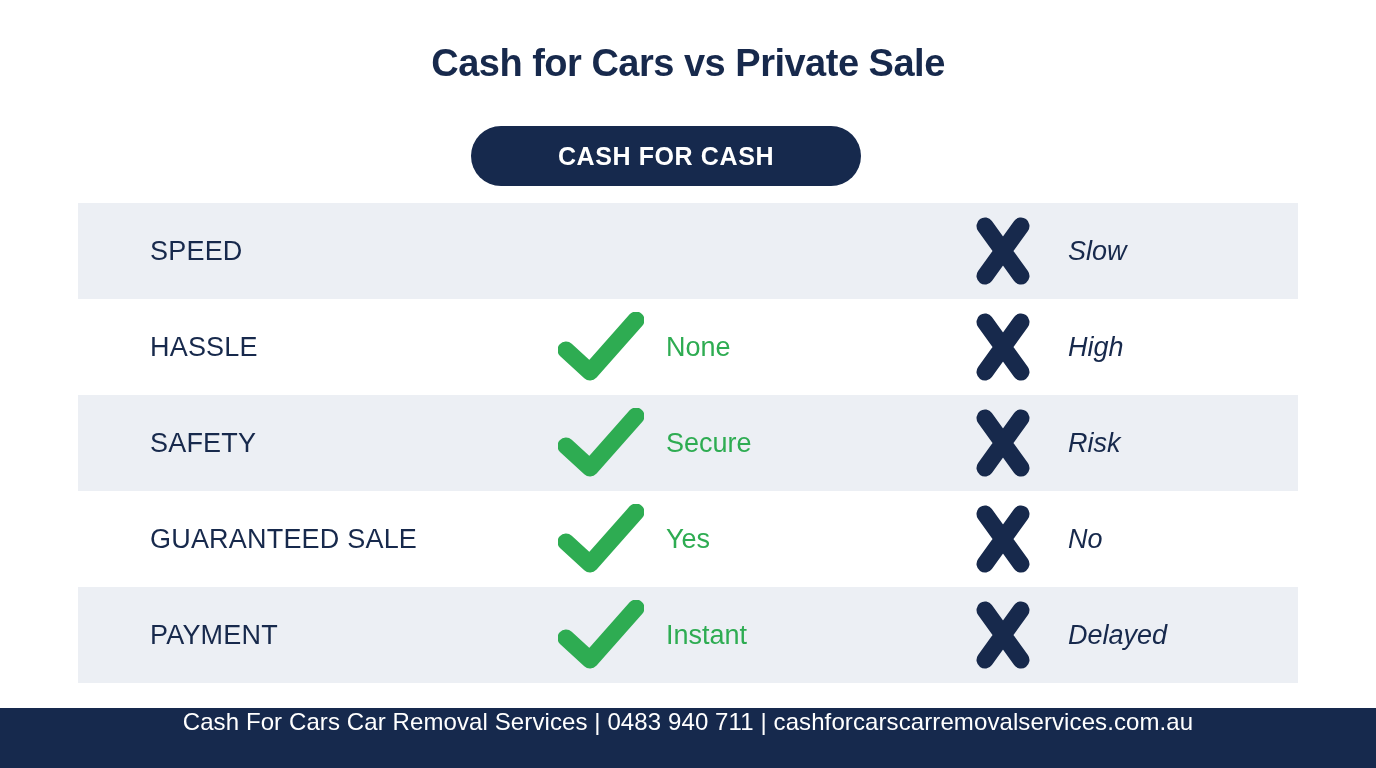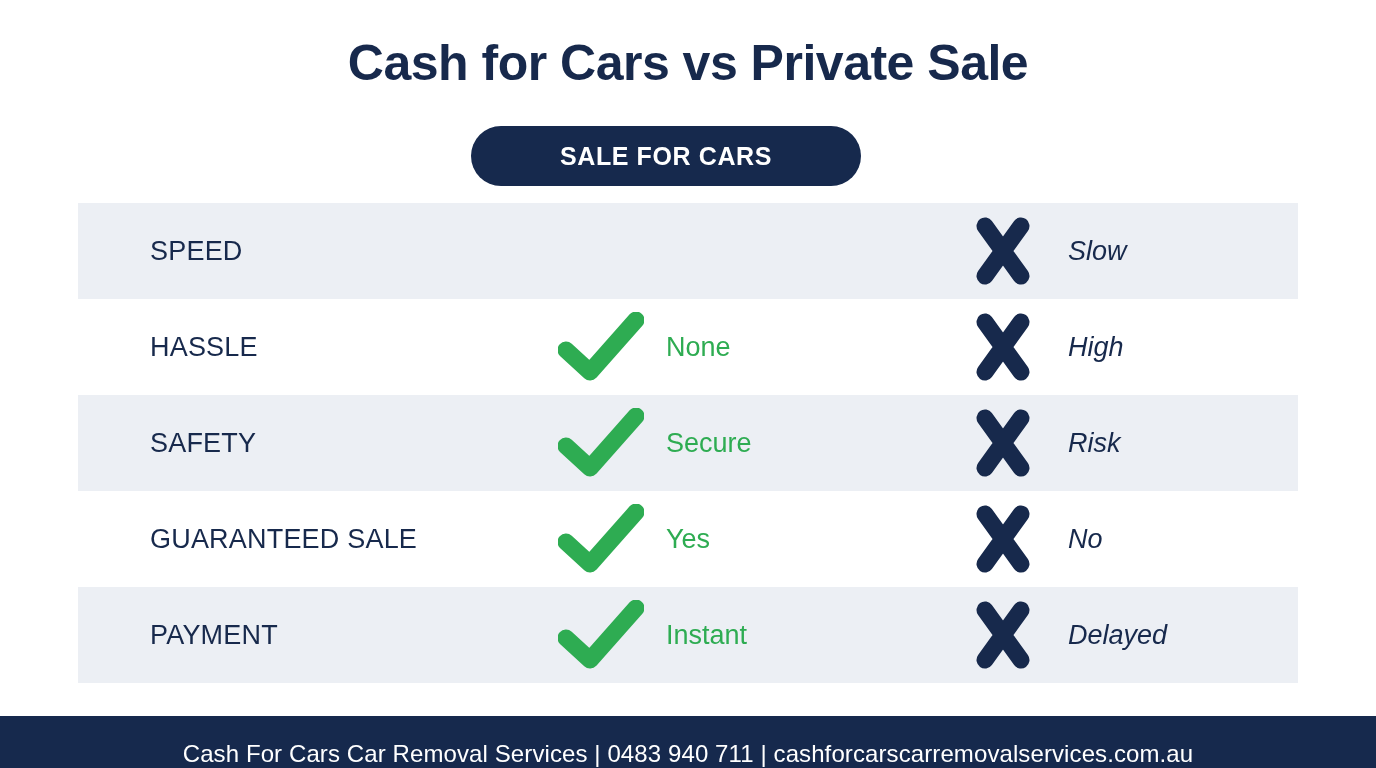--- a/index.html
+++ b/index.html
@@ -25,21 +25,21 @@
   }
 
   
   .title-wrap {
     height: 126px;
     display: flex;
     align-items: center;
     justify-content: center;
   }
   .main-title {
-    font-size: 50px;
+    font-size: 38px;
     font-weight: bold;
     color: #17294c;
     letter-spacing: -0.5px;
     line-height: 1;
     margin: 2px;
     text-align: center;
   }
 
   
   .header-row {
@@ -122,45 +122,45 @@
   }
   .value-pos { color: #2eac52; }
   .value-neg { color: #17294c; }
 
   
   .footer {
     position: absolute;
     left: 0;
     bottom: 0;
     width: 1376px;
-    height: 52px;
+    height: 60px;
     background: #16294d;
     display: flex;
-    align-items: flex-end;
+    align-items: flex-start;
     justify-content: center;
   }
   .footer-text {
     color: #ffffff;
     font-size: 24px;
     letter-spacing: 0.1px;
     white-space: nowrap;
   }
 </style>
 </head>
 <body>
 
 <div class="infographic">
 
   <div class="title-wrap">
     <h1 class="main-title">Cash for Cars vs Private Sale</h1>
   </div>
 
   <div class="header-row">
     <div class="pill pill-cash">
-      <span>SALE FOR CARS</span>
+      <span>CASH FOR CASH</span>
     </div>
   </div>
 
   <div class="rows">
 
     <div class="row striped">
       <div class="row-label">SPEED</div>
       <div class="cell cell-private">
         <span class="icon-box">
           <svg width="86" height="70" viewBox="0 0 86 70" aria-hidden="true">

